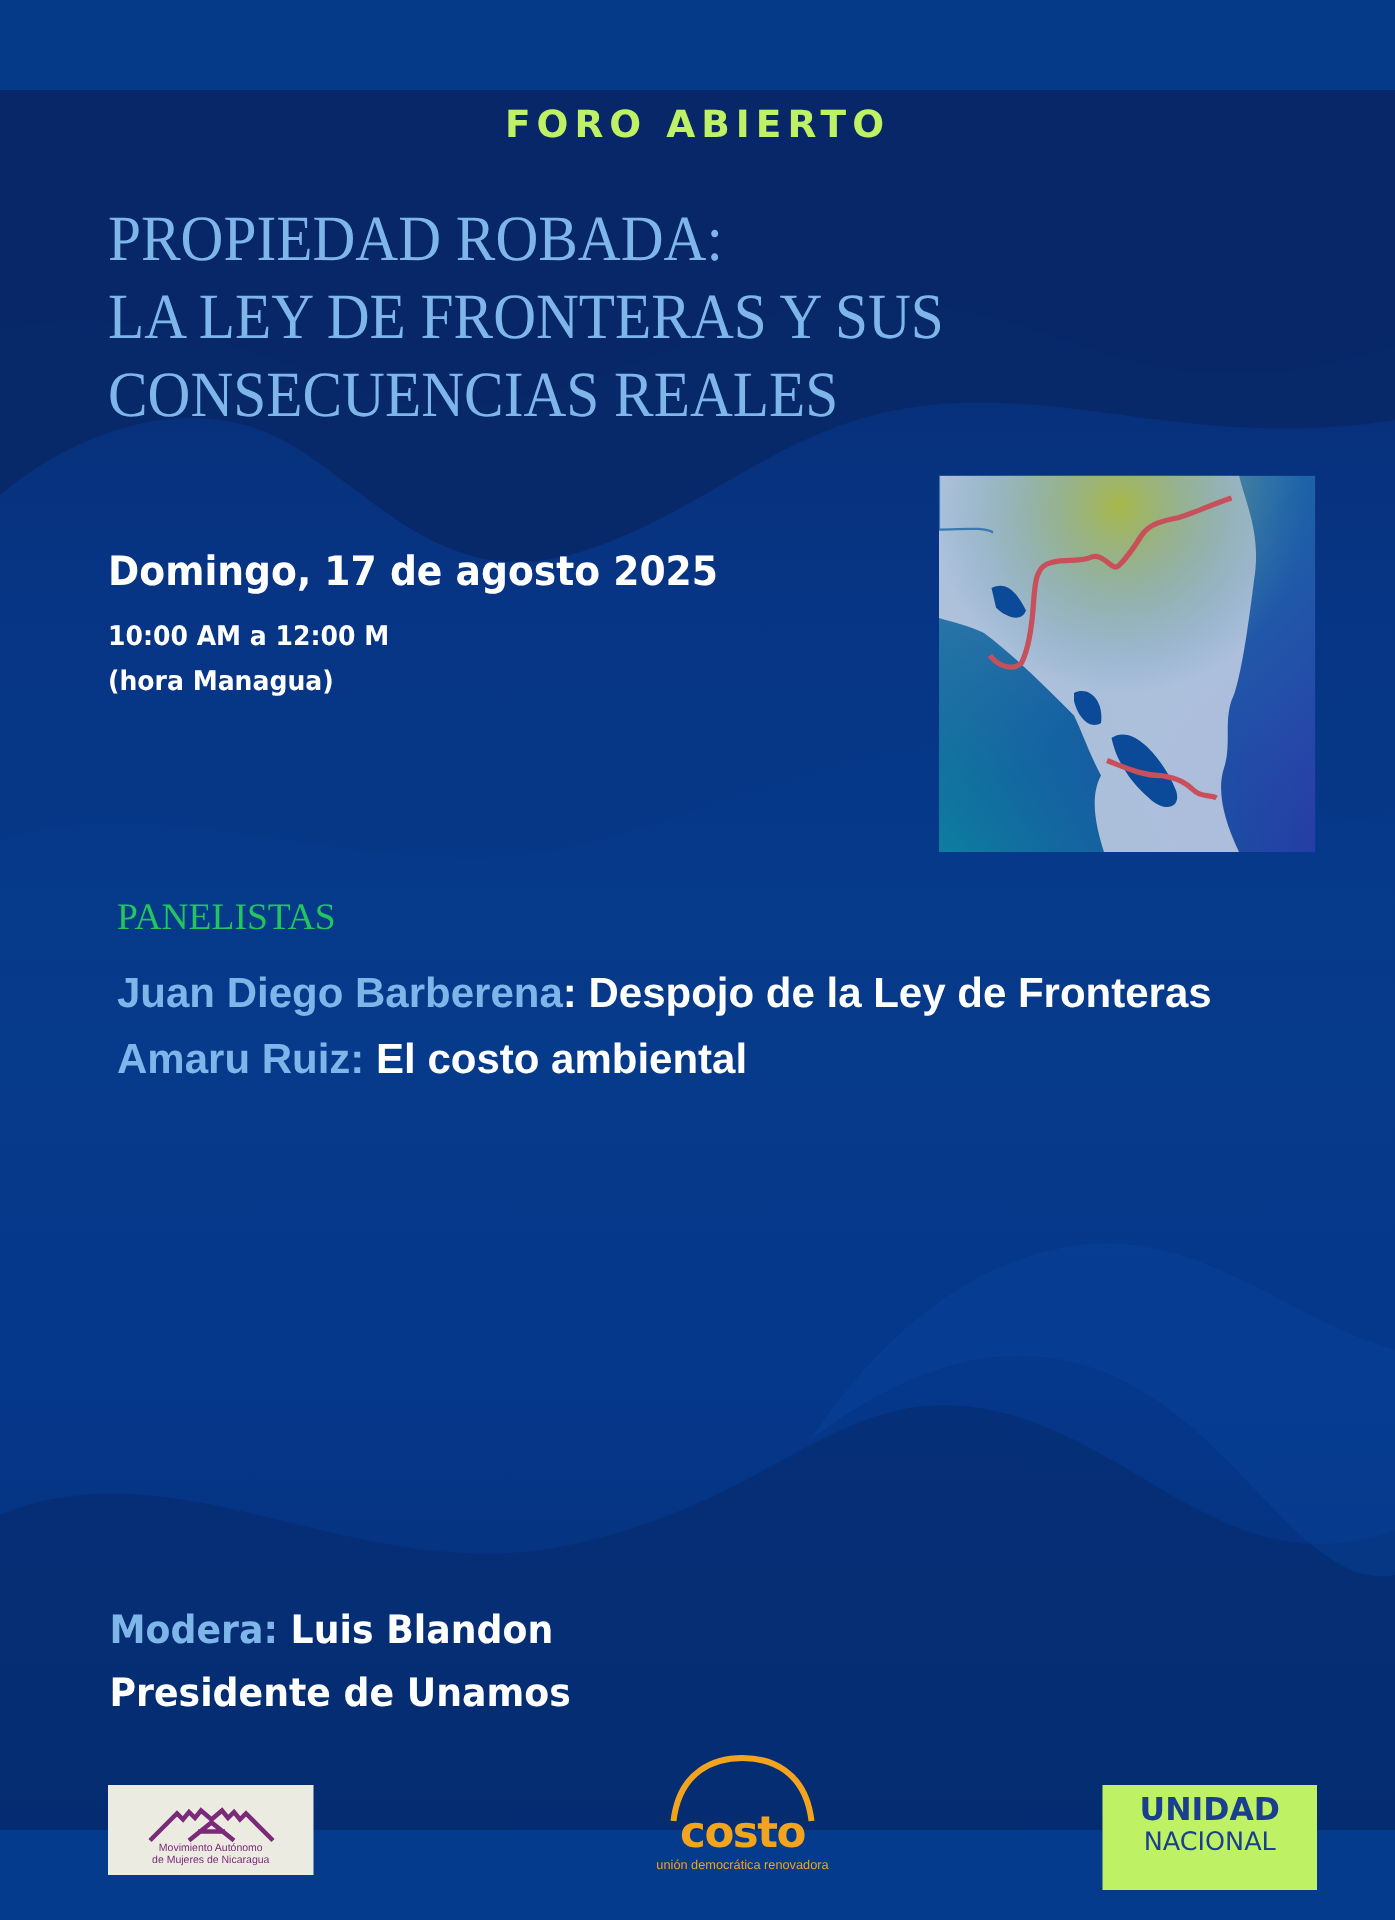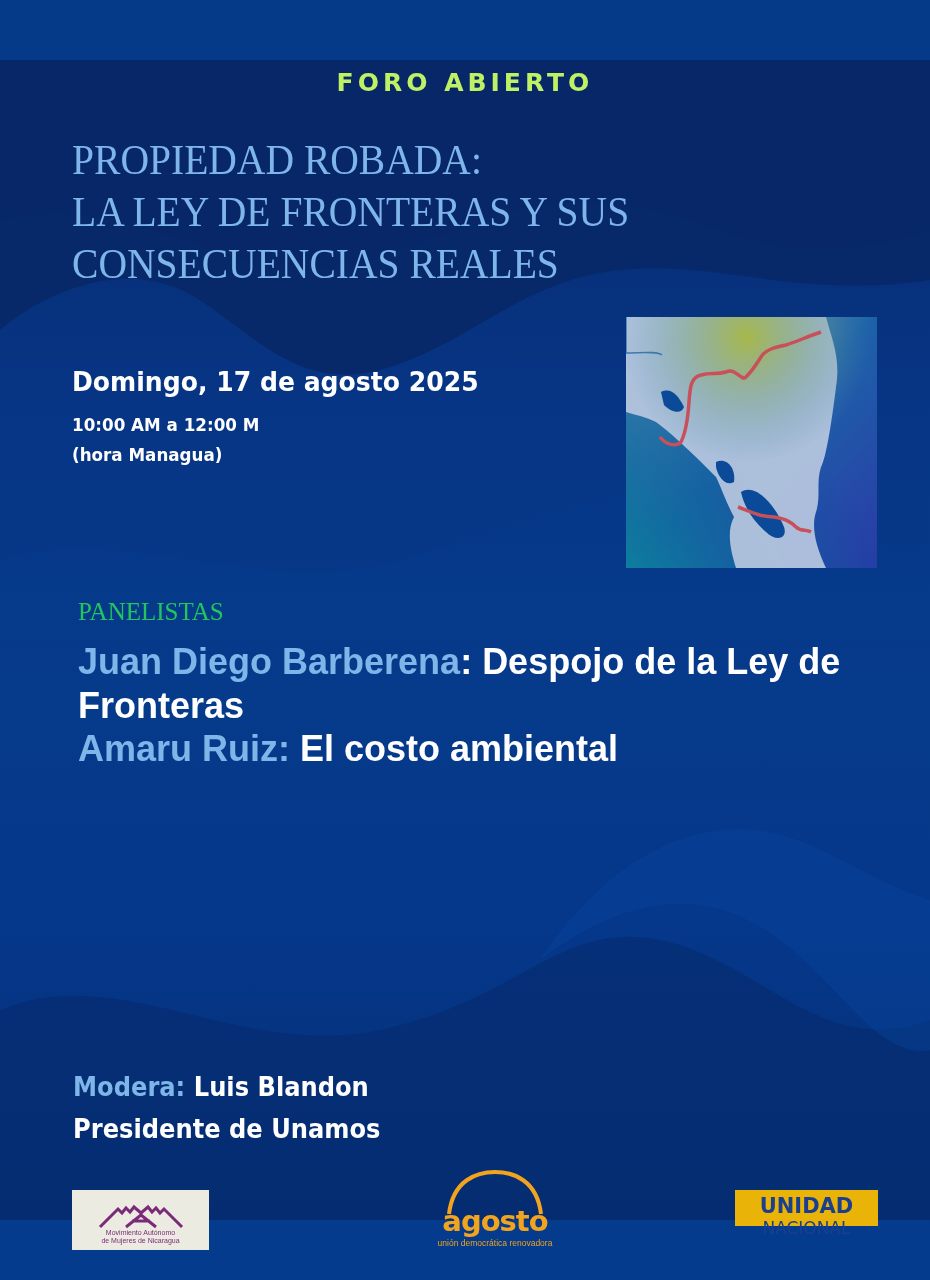--- a/index.html
+++ b/index.html
@@ -56,21 +56,21 @@
   }
 
   .panel-head {
     position: absolute; left: 78px; top: 598px;
     font-family: "Liberation Serif", serif; font-weight: normal;
     font-size: 25px; color: #22c55e;
   }
   .panel-list {
     position: absolute; left: 78px; top: 640px; width: 800px;
     font-family: "Liberation Sans", sans-serif; font-weight: bold;
-    font-size: 36px; line-height: 43.5px;
+    font-size: 28px; line-height: 43.5px;
   }
   .panel-item { }
   .pname { color: #7fb6ea; }
   .ptopic { color: #ffffff; }
 
   .moderator {
     position: absolute; left: 73px; top: 1066px;
     font-family: "DejaVu Sans", sans-serif; font-weight: bold;
     font-size: 26px; line-height: 42px;
     transform: scaleX(0.93); transform-origin: left top; white-space: nowrap;
@@ -96,22 +96,22 @@
     position: absolute; left: 0; top: 36px; width: 140px; text-align: center;
     color: #f3a41f; font-family: "DejaVu Sans", sans-serif; font-weight: bold;
     font-size: 29px; letter-spacing: -1px;
   }
   .logo-unamos .u-sub {
     position: absolute; left: 0; top: 70px; width: 140px; 
     color: #f3a41f; font-family: "Liberation Sans", sans-serif;
     font-size: 8.5px;
   }
   .logo-un {
-    position: absolute; left: 735px; top: 1190px; width: 143px; height: 36px;
-    background: #eab308; text-align: center;
+    position: absolute; left: 735px; top: 1190px; width: 143px; height: 70px;
+    background: #bef264; text-align: center;
   }
   .logo-un .un1 {
     position: absolute; left: 0; top: 4px; width: 143px;
     color: #1a3f8f; font-family: "DejaVu Sans", sans-serif; font-weight: bold;
     font-size: 21px; letter-spacing: 0px;
   }
   .logo-un .un2 {
     position: absolute; left: 0; top: 28px; width: 143px;
     color: #1a3f8f; font-family: "DejaVu Sans", sans-serif;
     font-size: 17px;
@@ -202,20 +202,20 @@
   <div class="mam-text">
     <div>Movimiento Autónomo</div>
     <div>de Mujeres de Nicaragua</div>
   </div>
 </div>
 
 <div class="logo-unamos">
   <svg width="140" height="50" viewBox="0 0 140 50" style="position:absolute;left:0;top:0;">
     <path d="M24,46 C28,12 52,4 70,4 C88,4 112,12 116,46" fill="none" stroke="#f3a41f" stroke-width="4"></path>
   </svg>
-  <div class="u-word">agosto</div>
+  <div class="u-word">costo</div>
   <div class="u-sub">unión democrática renovadora</div>
 </div>
 
 <div class="logo-un">
   <div class="un1">UNIDAD</div>
   <div class="un2">NACIONAL</div>
 </div>
 
 </body></html>

